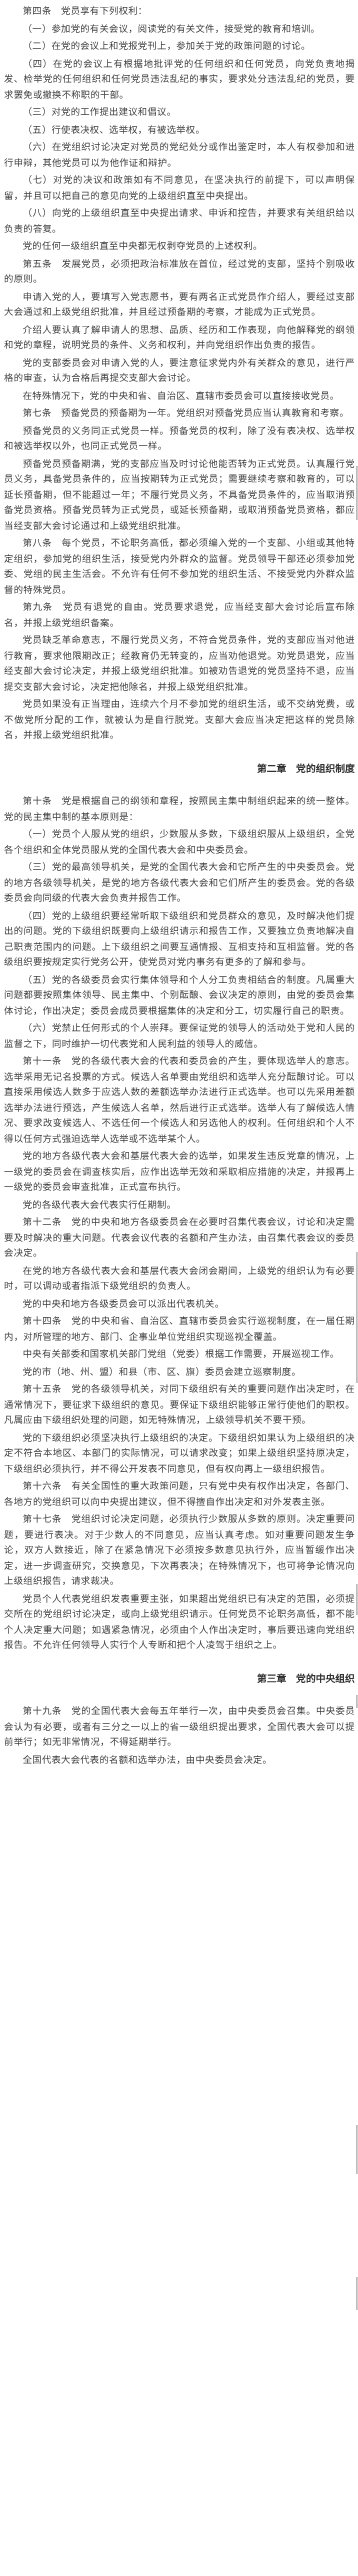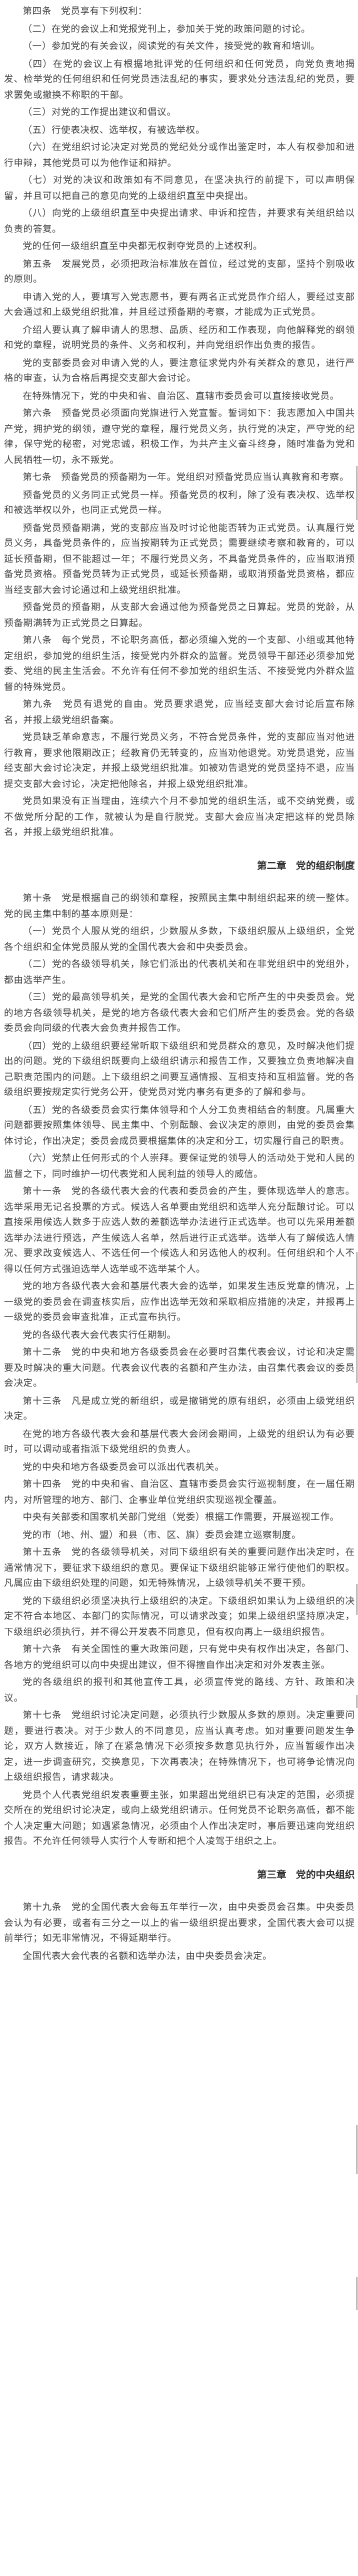--- a/index.html
+++ b/index.html
@@ -44,65 +44,60 @@
     width: 3.1px;
     background: var(--artifact);
     border-left: 0.5px solid #bdbdbd;
   }
 </style>
 </head>
 <body>
 
 <div class="doc">
     <p class="para">第四条　党员享有下列权利：</p>
+    <p class="para">（一）参加党的有关会议，阅读党的有关文件，接受党的教育和培训。</p>
     <p class="para">（二）在党的会议上和党报党刊上，参加关于党的政策问题的讨论。</p>
-    <p class="para">（一）参加党的有关会议，阅读党的有关文件，接受党的教育和培训。</p>
     <p class="para">（四）在党的会议上有根据地批评党的任何组织和任何党员，向党负责地揭发、检举党的任何组织和任何党员违法乱纪的事实，要求处分违法乱纪的党员，要求罢免或撤换不称职的干部。</p>
     <p class="para">（三）对党的工作提出建议和倡议。</p>
     <p class="para">（五）行使表决权、选举权，有被选举权。</p>
     <p class="para">（六）在党组织讨论决定对党员的党纪处分或作出鉴定时，本人有权参加和进行申辩，其他党员可以为他作证和辩护。</p>
     <p class="para">（七）对党的决议和政策如有不同意见，在坚决执行的前提下，可以声明保留，并且可以把自己的意见向党的上级组织直至中央提出。</p>
     <p class="para">（八）向党的上级组织直至中央提出请求、申诉和控告，并要求有关组织给以负责的答复。</p>
     <p class="para">党的任何一级组织直至中央都无权剥夺党员的上述权利。</p>
     <p class="para">第五条　发展党员，必须把政治标准放在首位，经过党的支部，坚持个别吸收的原则。</p>
     <p class="para">申请入党的人，要填写入党志愿书，要有两名正式党员作介绍人，要经过支部大会通过和上级党组织批准，并且经过预备期的考察，才能成为正式党员。</p>
     <p class="para">介绍人要认真了解申请人的思想、品质、经历和工作表现，向他解释党的纲领和党的章程，说明党员的条件、义务和权利，并向党组织作出负责的报告。</p>
     <p class="para">党的支部委员会对申请入党的人，要注意征求党内外有关群众的意见，进行严格的审查，认为合格后再提交支部大会讨论。</p>
     <p class="para">在特殊情况下，党的中央和省、自治区、直辖市委员会可以直接接收党员。</p>
-    <p class="para">第六条　预备党员必须面向党旗进行入党宣誓。誓词如下：我志愿加入中国共产党，拥护党的纲领，遵守党的章程，履行党员义务，执行党的决定，严守党的纪律，保守党的秘密，对党忠诚，积极工作，为共产主义奋斗终身，随时准备为党和人民牺牲一切，永不叛党。</p>
     <p class="para">第七条　预备党员的预备期为一年。党组织对预备党员应当认真教育和考察。</p>
     <p class="para">预备党员的义务同正式党员一样。预备党员的权利，除了没有表决权、选举权和被选举权以外，也同正式党员一样。</p>
     <p class="para">预备党员预备期满，党的支部应当及时讨论他能否转为正式党员。认真履行党员义务，具备党员条件的，应当按期转为正式党员；需要继续考察和教育的，可以延长预备期，但不能超过一年；不履行党员义务，不具备党员条件的，应当取消预备党员资格。预备党员转为正式党员，或延长预备期，或取消预备党员资格，都应当经支部大会讨论通过和上级党组织批准。</p>
-    <p class="para">预备党员的预备期，从支部大会通过他为预备党员之日算起。党员的党龄，从预备期满转为正式党员之日算起。</p>
     <p class="para">第八条　每个党员，不论职务高低，都必须编入党的一个支部、小组或其他特定组织，参加党的组织生活，接受党内外群众的监督。党员领导干部还必须参加党委、党组的民主生活会。不允许有任何不参加党的组织生活、不接受党内外群众监督的特殊党员。</p>
     <p class="para">第九条　党员有退党的自由。党员要求退党，应当经支部大会讨论后宣布除名，并报上级党组织备案。</p>
     <p class="para">党员缺乏革命意志，不履行党员义务，不符合党员条件，党的支部应当对他进行教育，要求他限期改正；经教育仍无转变的，应当劝他退党。劝党员退党，应当经支部大会讨论决定，并报上级党组织批准。如被劝告退党的党员坚持不退，应当提交支部大会讨论，决定把他除名，并报上级党组织批准。</p>
     <p class="para">党员如果没有正当理由，连续六个月不参加党的组织生活，或不交纳党费，或不做党所分配的工作，就被认为是自行脱党。支部大会应当决定把这样的党员除名，并报上级党组织批准。</p>
     <h2 class="chapter">第二章　党的组织制度</h2>
     <p class="para">第十条　党是根据自己的纲领和章程，按照民主集中制组织起来的统一整体。党的民主集中制的基本原则是：</p>
     <p class="para">（一）党员个人服从党的组织，少数服从多数，下级组织服从上级组织，全党各个组织和全体党员服从党的全国代表大会和中央委员会。</p>
-    <p class="para">（二）党的各级领导机关，除它们派出的代表机关和在非党组织中的党组外，都由选举产生。</p>
     <p class="para">（三）党的最高领导机关，是党的全国代表大会和它所产生的中央委员会。党的地方各级领导机关，是党的地方各级代表大会和它们所产生的委员会。党的各级委员会向同级的代表大会负责并报告工作。</p>
     <p class="para">（四）党的上级组织要经常听取下级组织和党员群众的意见，及时解决他们提出的问题。党的下级组织既要向上级组织请示和报告工作，又要独立负责地解决自己职责范围内的问题。上下级组织之间要互通情报、互相支持和互相监督。党的各级组织要按规定实行党务公开，使党员对党内事务有更多的了解和参与。</p>
     <p class="para">（五）党的各级委员会实行集体领导和个人分工负责相结合的制度。凡属重大问题都要按照集体领导、民主集中、个别酝酿、会议决定的原则，由党的委员会集体讨论，作出决定；委员会成员要根据集体的决定和分工，切实履行自己的职责。</p>
     <p class="para">（六）党禁止任何形式的个人崇拜。要保证党的领导人的活动处于党和人民的监督之下，同时维护一切代表党和人民利益的领导人的威信。</p>
     <p class="para">第十一条　党的各级代表大会的代表和委员会的产生，要体现选举人的意志。选举采用无记名投票的方式。候选人名单要由党组织和选举人充分酝酿讨论。可以直接采用候选人数多于应选人数的差额选举办法进行正式选举。也可以先采用差额选举办法进行预选，产生候选人名单，然后进行正式选举。选举人有了解候选人情况、要求改变候选人、不选任何一个候选人和另选他人的权利。任何组织和个人不得以任何方式强迫选举人选举或不选举某个人。</p>
     <p class="para">党的地方各级代表大会和基层代表大会的选举，如果发生违反党章的情况，上一级党的委员会在调查核实后，应作出选举无效和采取相应措施的决定，并报再上一级党的委员会审查批准，正式宣布执行。</p>
     <p class="para">党的各级代表大会代表实行任期制。</p>
     <p class="para">第十二条　党的中央和地方各级委员会在必要时召集代表会议，讨论和决定需要及时解决的重大问题。代表会议代表的名额和产生办法，由召集代表会议的委员会决定。</p>
-    <p class="para">第十三条　凡是成立党的新组织，或是撤销党的原有组织，必须由上级党组织决定。</p>
     <p class="para">在党的地方各级代表大会和基层代表大会闭会期间，上级党的组织认为有必要时，可以调动或者指派下级党组织的负责人。</p>
     <p class="para">党的中央和地方各级委员会可以派出代表机关。</p>
     <p class="para">第十四条　党的中央和省、自治区、直辖市委员会实行巡视制度，在一届任期内，对所管理的地方、部门、企事业单位党组织实现巡视全覆盖。</p>
     <p class="para">中央有关部委和国家机关部门党组（党委）根据工作需要，开展巡视工作。</p>
     <p class="para">党的市（地、州、盟）和县（市、区、旗）委员会建立巡察制度。</p>
     <p class="para">第十五条　党的各级领导机关，对同下级组织有关的重要问题作出决定时，在通常情况下，要征求下级组织的意见。要保证下级组织能够正常行使他们的职权。凡属应由下级组织处理的问题，如无特殊情况，上级领导机关不要干预。</p>
     <p class="para">党的下级组织必须坚决执行上级组织的决定。下级组织如果认为上级组织的决定不符合本地区、本部门的实际情况，可以请求改变；如果上级组织坚持原决定，下级组织必须执行，并不得公开发表不同意见，但有权向再上一级组织报告。</p>
     <p class="para">第十六条　有关全国性的重大政策问题，只有党中央有权作出决定，各部门、各地方的党组织可以向中央提出建议，但不得擅自作出决定和对外发表主张。</p>
-    <p class="para">党的各级组织的报刊和其他宣传工具，必须宣传党的路线、方针、政策和决议。</p>
     <p class="para">第十七条　党组织讨论决定问题，必须执行少数服从多数的原则。决定重要问题，要进行表决。对于少数人的不同意见，应当认真考虑。如对重要问题发生争论，双方人数接近，除了在紧急情况下必须按多数意见执行外，应当暂缓作出决定，进一步调查研究，交换意见，下次再表决；在特殊情况下，也可将争论情况向上级组织报告，请求裁决。</p>
     <p class="para">党员个人代表党组织发表重要主张，如果超出党组织已有决定的范围，必须提交所在的党组织讨论决定，或向上级党组织请示。任何党员不论职务高低，都不能个人决定重大问题；如遇紧急情况，必须由个人作出决定时，事后要迅速向党组织报告。不允许任何领导人实行个人专断和把个人凌驾于组织之上。</p>
     <h2 class="chapter">第三章　党的中央组织</h2>
     <p class="para">第十九条　党的全国代表大会每五年举行一次，由中央委员会召集。中央委员会认为有必要，或者有三分之一以上的省一级组织提出要求，全国代表大会可以提前举行；如无非常情况，不得延期举行。</p>
     <p class="para">全国代表大会代表的名额和选举办法，由中央委员会决定。</p>
   </div>
 
 <div class="scroll-artifact" style="top: 466px; height: 54px;"></div>
 <div class="scroll-artifact" style="top: 1252px; height: 131px;"></div>
 <div class="scroll-artifact" style="top: 1584px; height: 31px;"></div>

